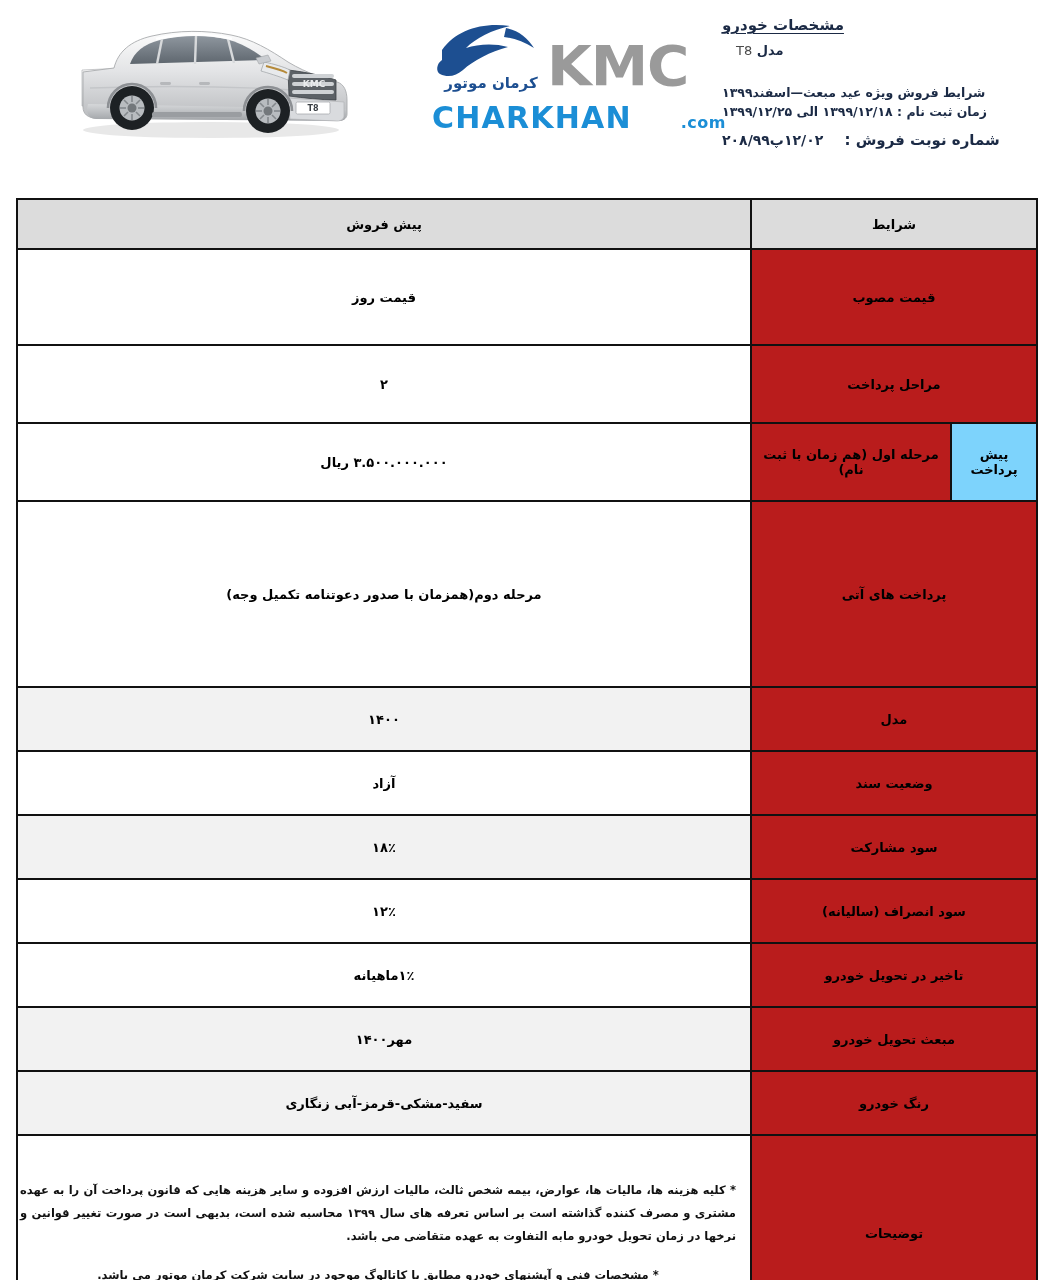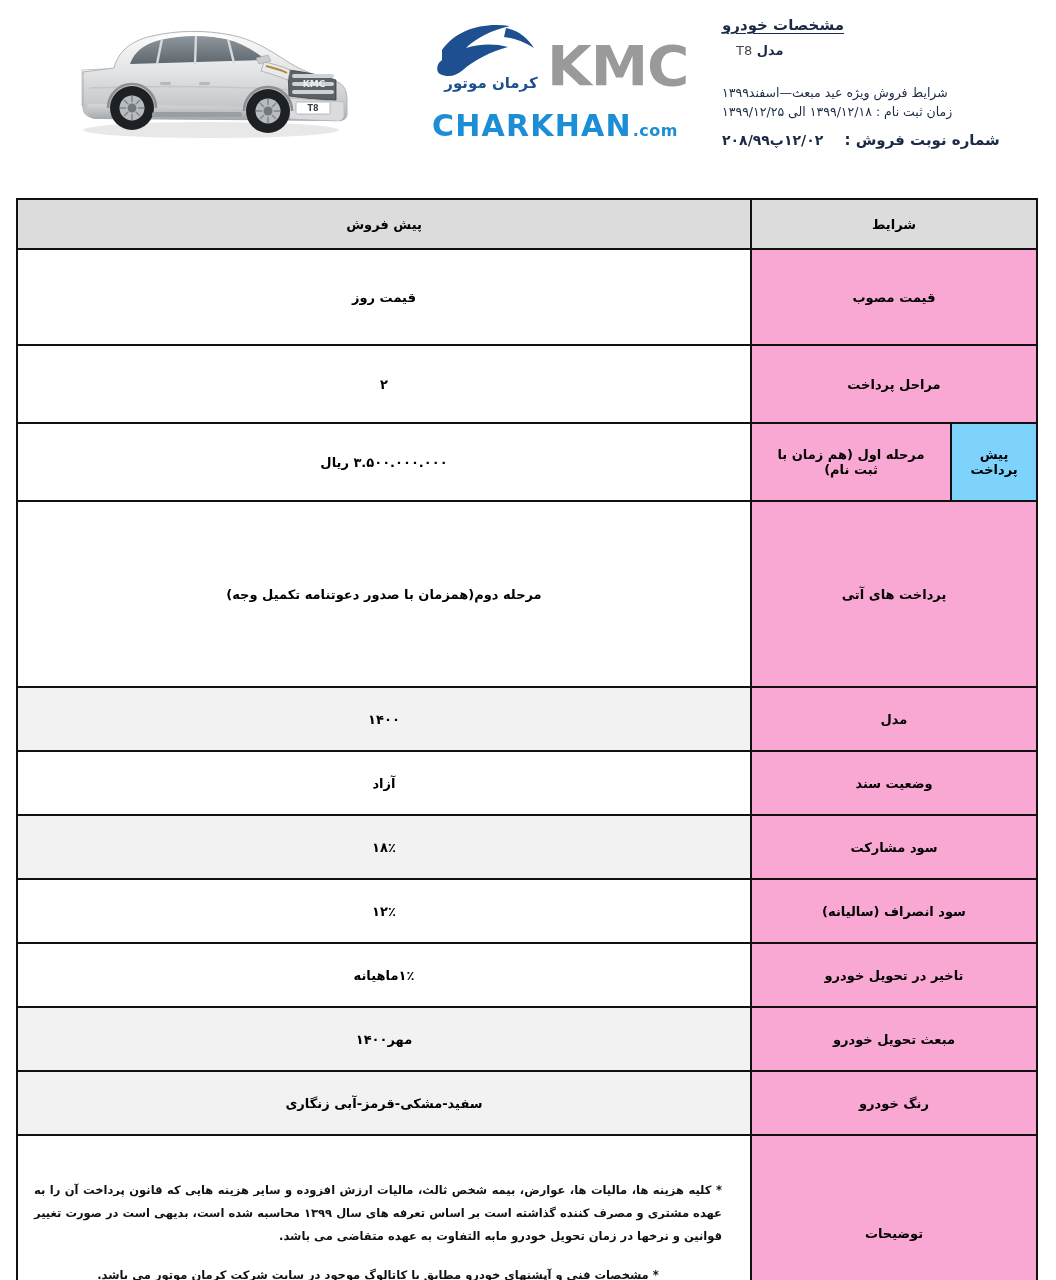--- a/index.html
+++ b/index.html
@@ -56,24 +56,25 @@
     font-family: "DejaVu Sans", "Liberation Sans", sans-serif;
     font-size: 55px;
     font-weight: 700;
     letter-spacing: -1px;
     color: #9a9a9a;
     line-height: 0.95;
     transform: scaleX(1.05);
     transform-origin: left bottom;
   }
   .charkhan-row {
-    margin-top: 16px;
+    margin-top: 8px;
     display: flex;
     align-items: baseline;
     white-space: nowrap;
+    gap: 48px;
   }
   .charkhan-main {
     font-size: 30px;
     font-weight: 700;
     letter-spacing: 1.2px;
     color: #1b8ed6;
     font-family: "DejaVu Sans", "Liberation Sans", sans-serif;
   }
   .charkhan-com {
     font-size: 16px;
@@ -109,21 +110,21 @@
   }
   .model-line .model-value {
     font-weight: 400;
     color: #4a4a4a;
     margin-left: 14px;
     font-size: 13px;
   }
   .sale-conditions {
     margin-top: 25px;
     font-size: 12.5px;
-    font-weight: 400;
+    font-weight: 700;
     color: #1b2a45;
     line-height: 1.55;
     letter-spacing: -0.2px;
   }
   .sale-round {
     margin-top: 9px;
     font-size: 15px;
     font-weight: 700;
     color: #1b2a45;
   }
@@ -144,34 +145,34 @@
     width: 1020px;
     table-layout: fixed;
     direction: rtl;
   }
   table.spec td, table.spec th {
     border: 2px solid #111111;
     text-align: center;
     vertical-align: middle;
     font-size: 13px;
     font-weight: 700;
-    padding: 4px 16px;
+    padding: 4px 2px;
     font-family: "DejaVu Sans", "Liberation Sans", sans-serif;
   }
   .col-label { width: 200px; }
   .col-sub   { width: 86px; }
   .col-value { width: 734px; }
 
   thead td {
     background: #dcdcdc;
     height: 40px;
     font-size: 13.5px;
   }
   td.lbl {
-    background: #f9a8d4;
+    background: #b91c1c;
     margin-left: 12px;
   }
   td.lbl-white {
     background: #7dd3fc;
   }
   td.val-white { background: #ffffff; font-weight: 700; }
   td.val-gray  { background: #f2f2f2; font-weight: 700; }
 
   .r-tall   { height: 96px; }
   .r-med    { height: 78px; }

